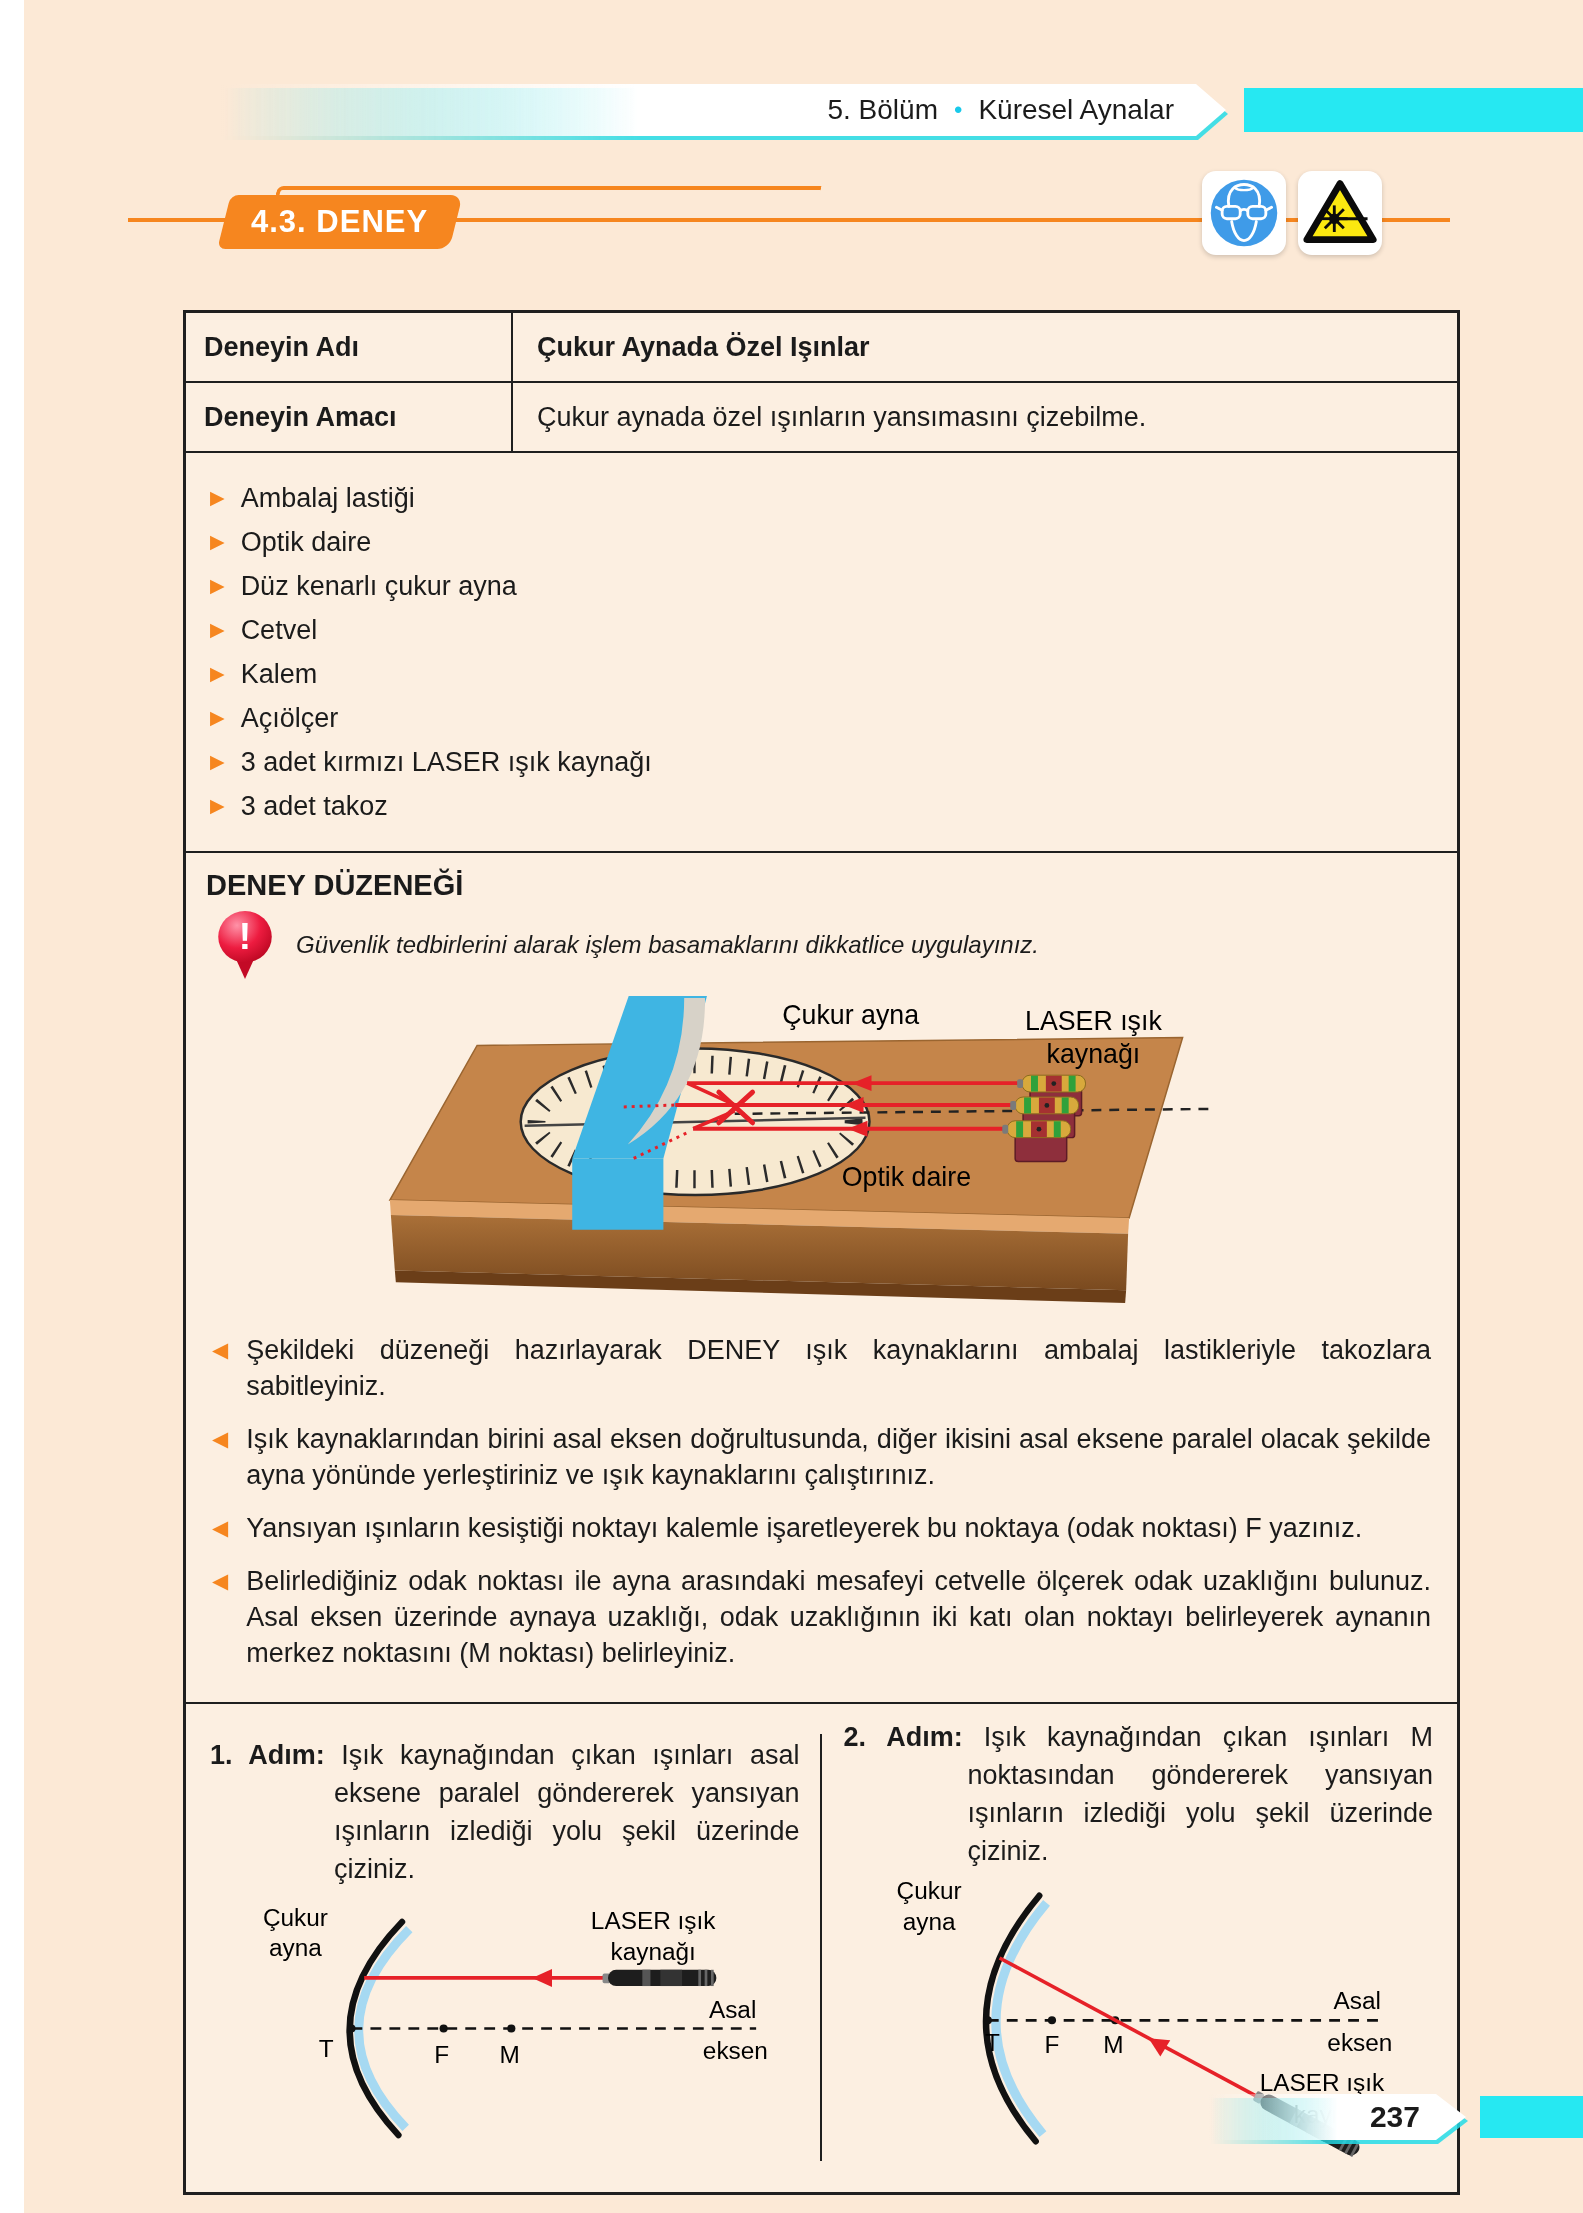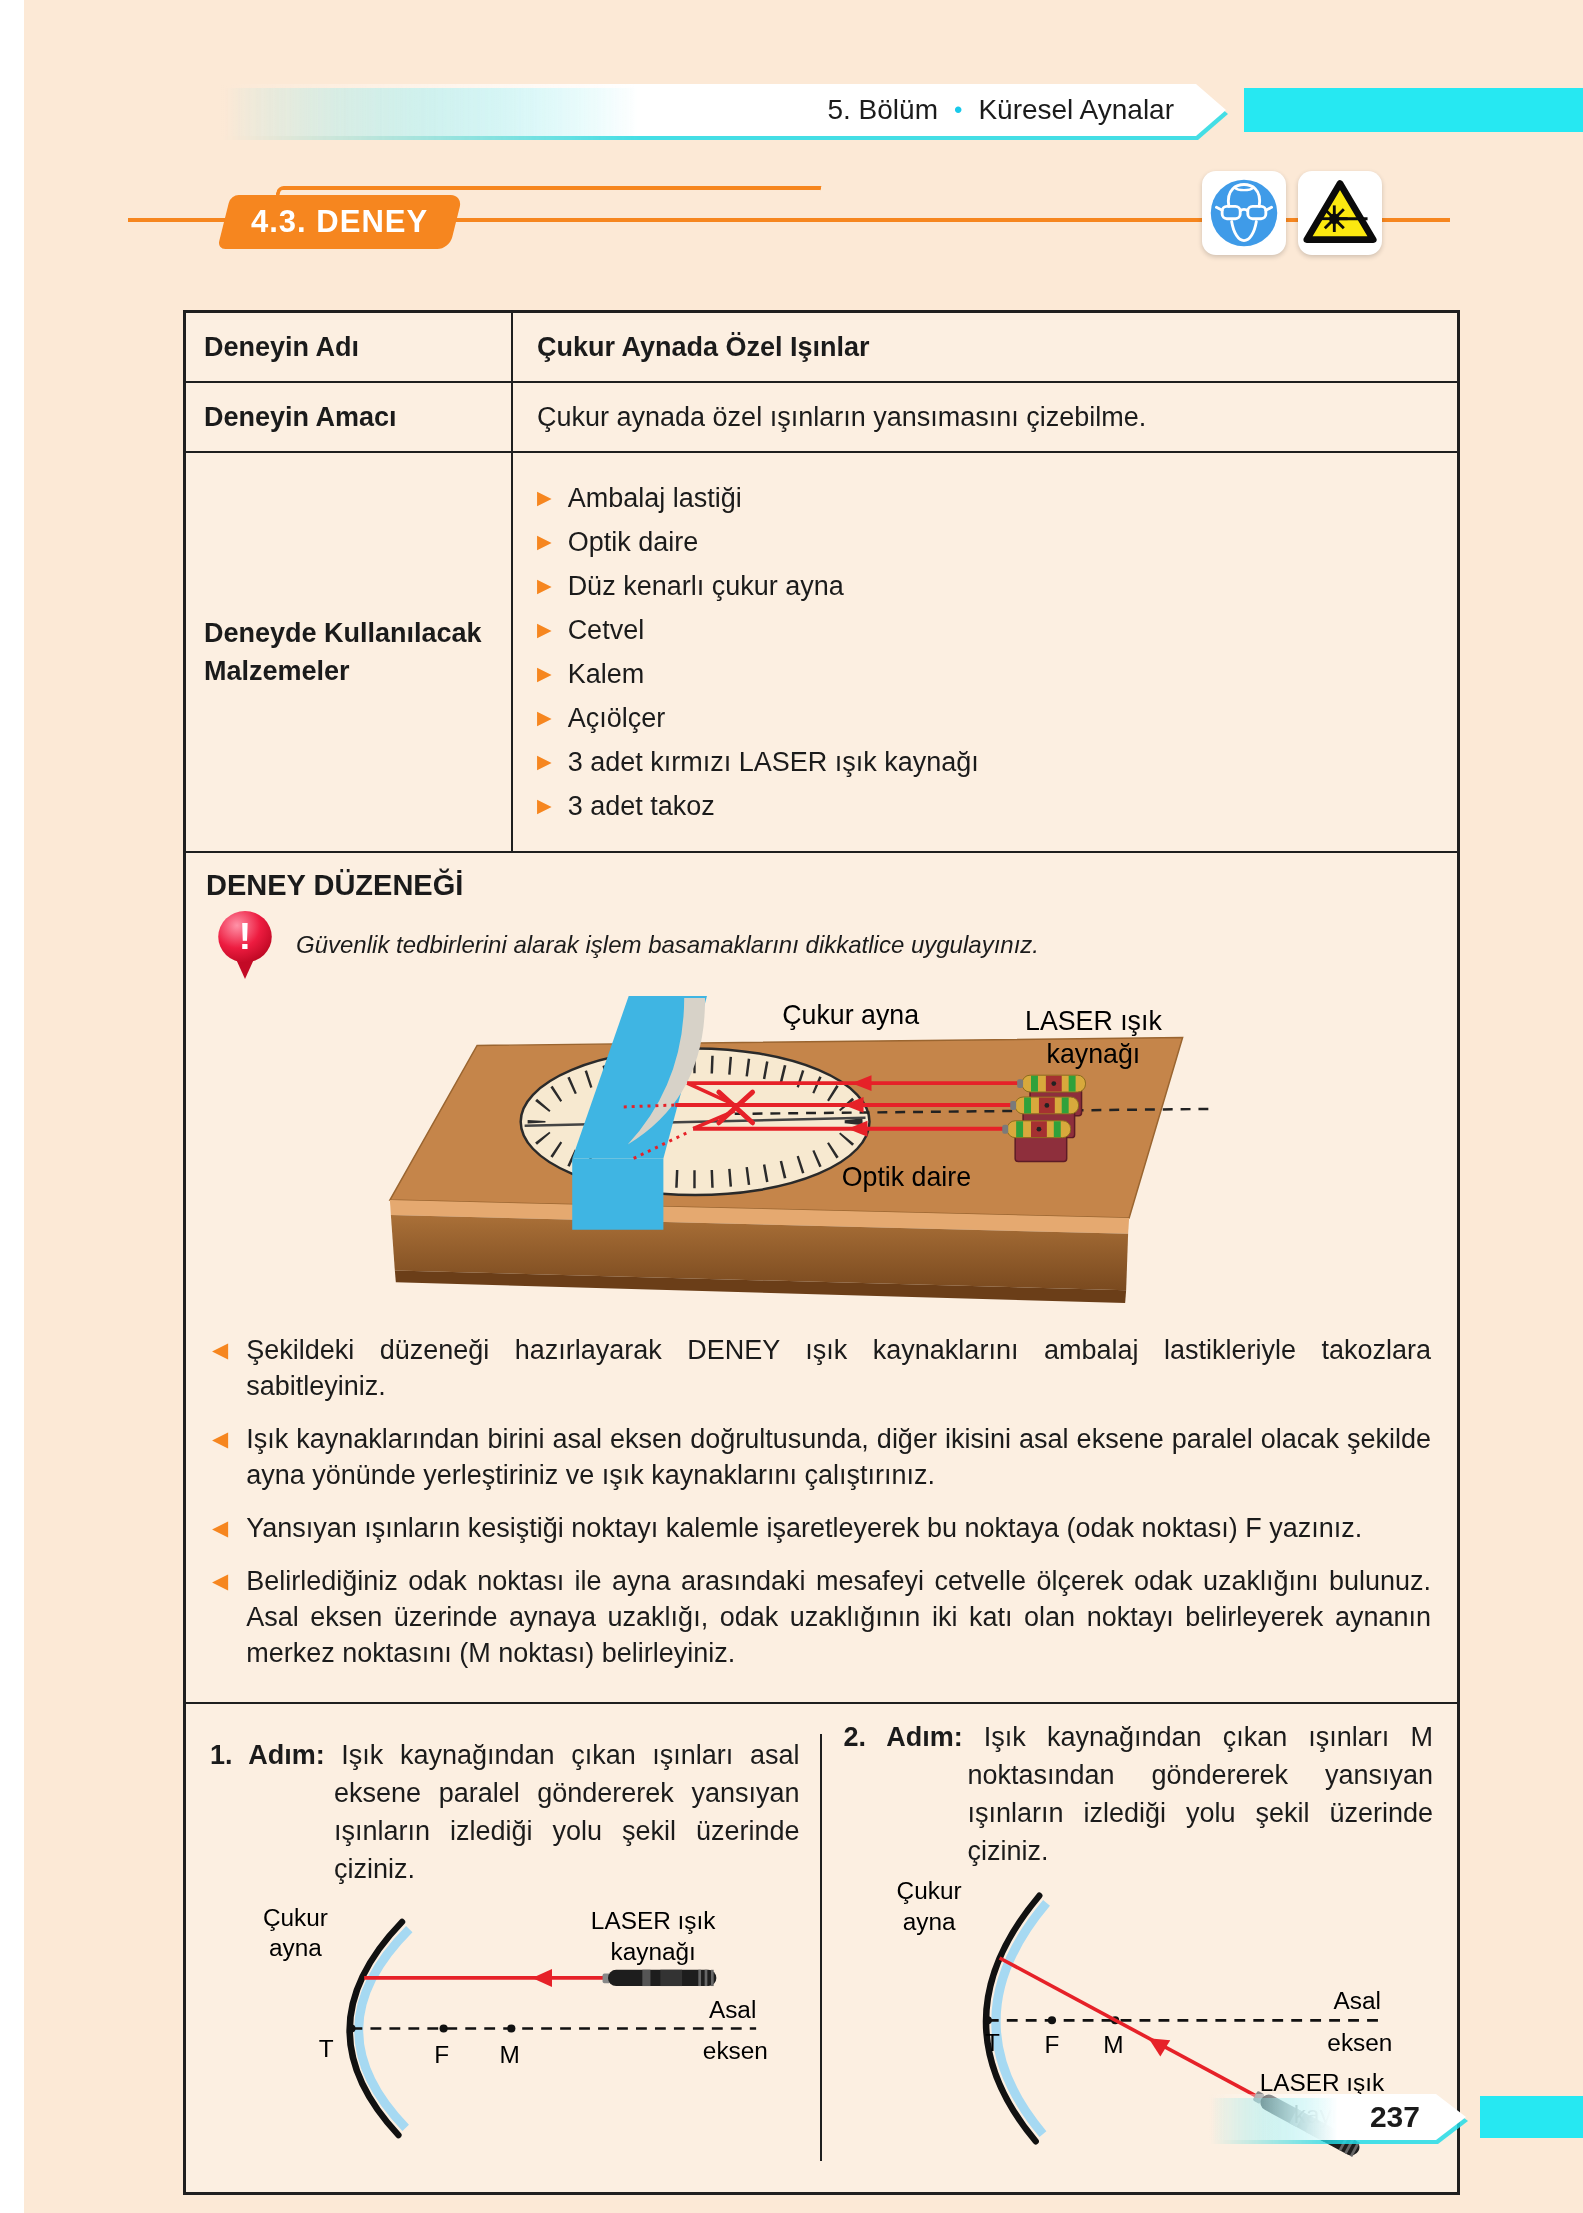--- a/index.html
+++ b/index.html
@@ -147,21 +147,20 @@
     <div class="th">Deneyin Adı</div>
     <div class="td bold">Çukur Aynada Özel Işınlar</div>
   </div>
 
   <div class="tr tr-simple">
     <div class="th">Deneyin Amacı</div>
     <div class="td">Çukur aynada özel ışınların yansımasını çizebilme.</div>
   </div>
 
   <div class="tr">
-    <div class="th">Deneyde Kullanılacak Malzemeler</div>
     <div class="td">
       <ul class="materials">
         <li>
             <span class="tri-bullet">▶</span>
             <span>Ambalaj lastiği</span>
           </li>
         <li>
             <span class="tri-bullet">▶</span>
             <span>Optik daire</span>
           </li>

